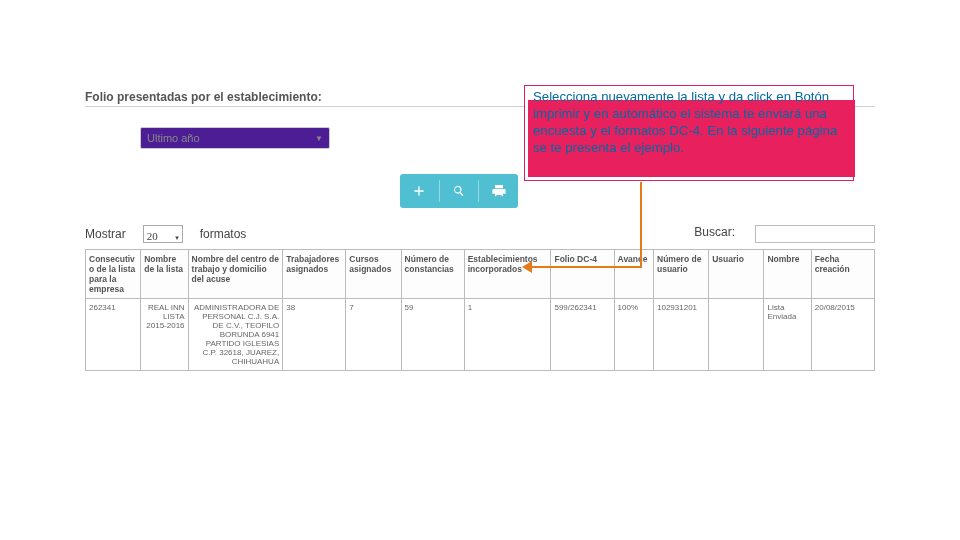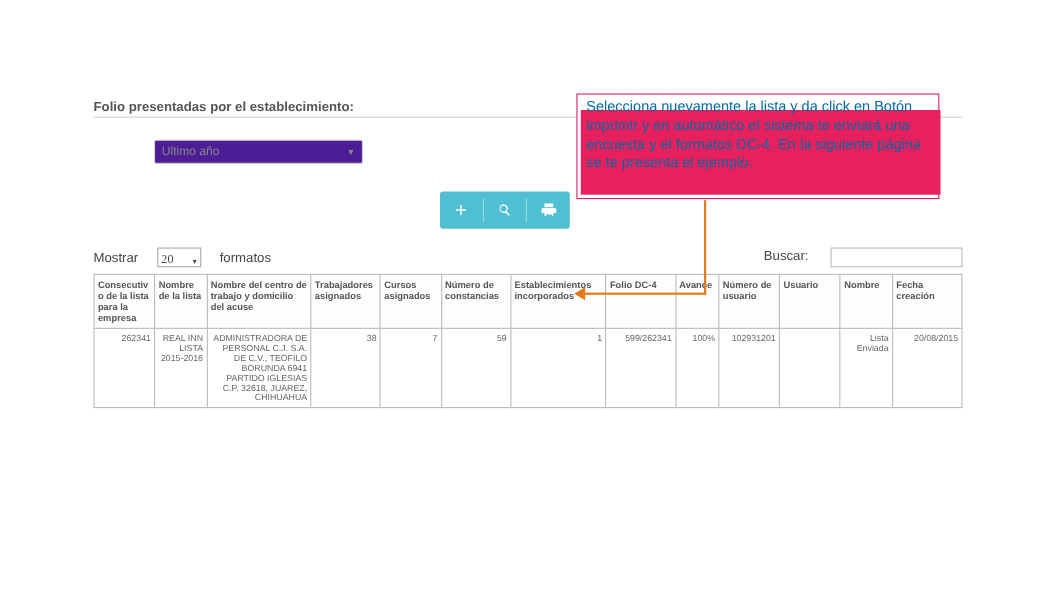--- a/index.html
+++ b/index.html
@@ -142,21 +142,21 @@
     word-wrap: break-word;
   }
   table.data th {
     font-weight: bold;
     color: #555;
     font-size: 8.5px;
     vertical-align: top;
     background: #fdfdfd;
   }
   table.data td {
-    text-align: right;
+    text-align: left;
     font-size: 8px;
   }
   table.data td.left { text-align: right; }
 
   col.c0{width:7%} col.c1{width:6%} col.c2{width:12%} col.c3{width:8%}
   col.c4{width:7%} col.c5{width:8%} col.c6{width:11%} col.c7{width:8%}
   col.c8{width:5%} col.c9{width:7%} col.c10{width:7%} col.c11{width:6%}
   col.c12{width:8%}
   .callout-bgbox {
     position: absolute;

